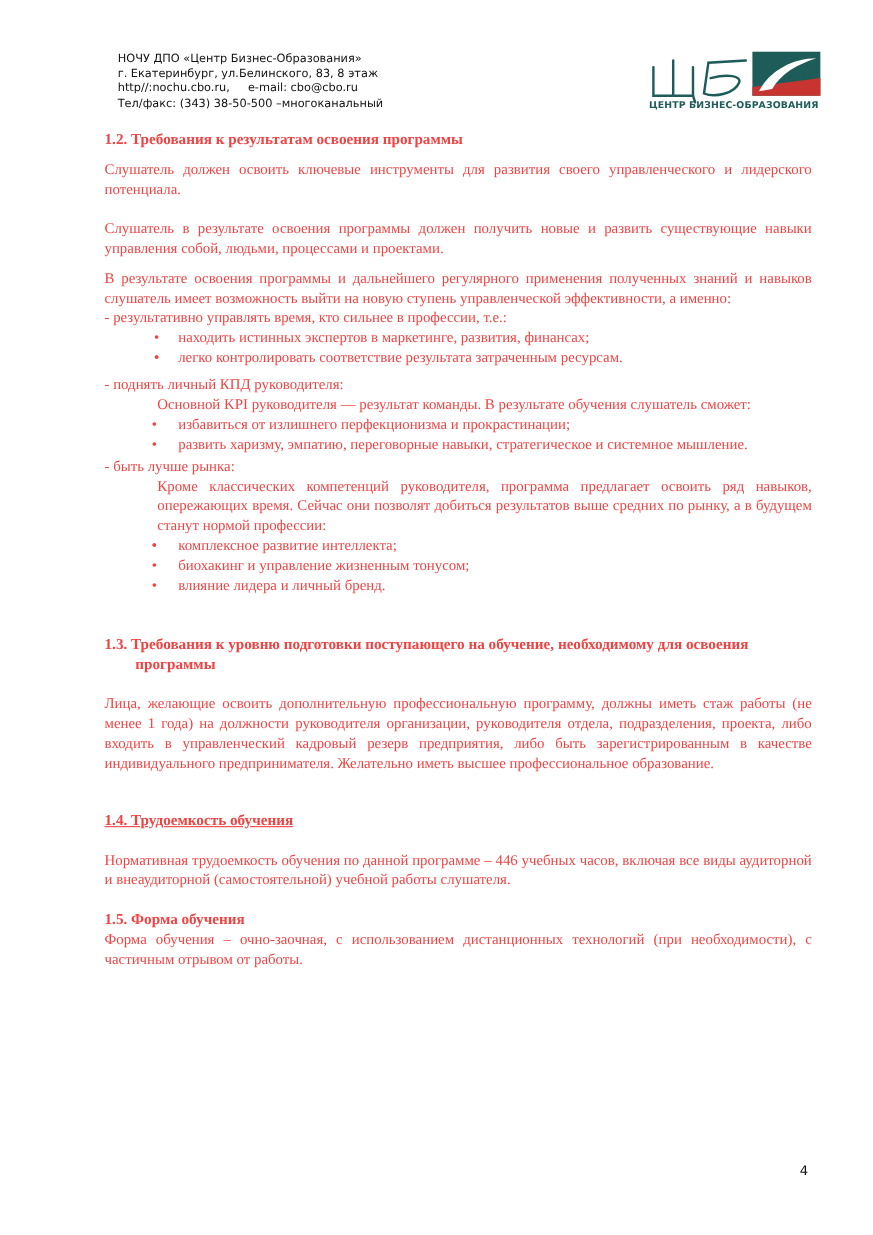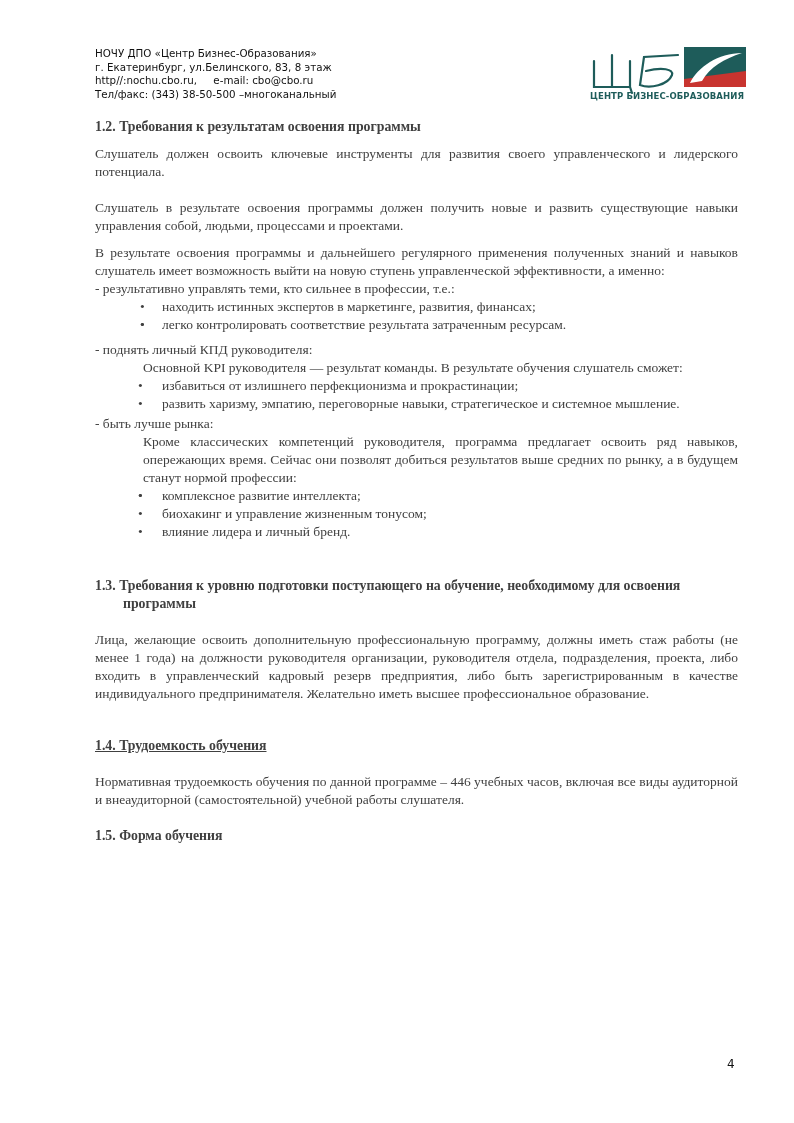--- a/index.html
+++ b/index.html
@@ -1,21 +1,21 @@
 <!DOCTYPE html>
 <html><head>
 <meta charset="utf-8">
 <style>
   html, body { margin: 0; padding: 0; background: #ffffff; }
   body { width: 794px; height: 1123px; position: relative; overflow: hidden; color: #111; }
   .header-info { position: absolute; left: 95px; top: 47px; font-family: "DejaVu Sans", sans-serif; font-size: 10.3px; line-height: 13.5px; color: #111; }
-  .header-info div { white-space: pre; }
+  .header-info div { white-space: pre; margin-left: 12px; }
   .logo { position: absolute; left: 588px; top: 45px; width: 158px; height: 58px; }
   .logo-text { position: absolute; left: 590px; top: 91px; font-family: "DejaVu Sans", sans-serif; font-weight: bold; font-size: 8.5px; color: #1e5c5a; letter-spacing: 0.1px; white-space: nowrap; }
-  .content { position: absolute; left: 95px; top: 118px; width: 643px; font-family: "Liberation Serif", serif; font-size: 13.5px; line-height: 18px; color: #404040; }
+  .content { position: absolute; left: 95px; top: 118px; width: 643px; font-family: "Liberation Serif", serif; font-size: 13.5px; line-height: 18px; color: #ef4444; }
   .h { font-weight: bold; font-size: 13.8px; }
   p { margin: 0; text-align: justify; }
   ul { margin: 0; padding: 0; list-style: none; }
   li { position: relative; }
   li .bullet { position: absolute; left: 0; top: 0; }
   .page-num { position: absolute; left: 727px; top: 1057px; font-family: "DejaVu Sans", sans-serif; font-size: 12px; color: #111; }
 </style>
 </head>
 <body>
 
@@ -41,21 +41,21 @@
 </svg>
 <div class="logo-text">ЦЕНТР БИЗНЕС-ОБРАЗОВАНИЯ</div>
 
 <div class="content">
   <div class="h">1.2. Требования к результатам освоения программы</div>
 
   <p style="margin-top:9px;">Слушатель должен освоить ключевые инструменты для развития своего управленческого и лидерского потенциала.</p>
   <p style="margin-top:18px;">Слушатель в результате освоения программы должен получить новые и развить существующие навыки управления собой, людьми, процессами и проектами.</p>
   <p style="margin-top:9px;">В результате освоения программы и дальнейшего регулярного применения полученных знаний и навыков слушатель имеет возможность выйти на новую ступень управленческой эффективности, а именно:</p>
 
-  <div>- результативно управлять теми, кто сильнее в профессии, т.е.:</div>
+  <div>- результативно управлять время, кто сильнее в профессии, т.е.:</div>
   <ul style="margin-left:45px;">
     <li style="padding-left:22px;"><span class="bullet">•</span><span>находить истинных экспертов в маркетинге, развития, финансах;</span></li>
     <li style="padding-left:22px;"><span class="bullet">•</span></li>
     <li style="padding-left:22px;"><span class="bullet">•</span><span>легко контролировать соответствие результата затраченным ресурсам.</span></li>
   </ul>
 
   <div style="margin-top:7px;">- поднять личный КПД руководителя:</div>
   <p style="margin-left:48px;">Основной KPI руководителя — результат команды. В результате обучения слушатель сможет:</p>
   <ul style="margin-left:43px;">
     <li style="padding-left:24px;"><span class="bullet">•</span><span>избавиться от излишнего перфекционизма и прокрастинации;</span></li>
@@ -71,15 +71,16 @@
     <li style="padding-left:24px;"><span class="bullet">•</span><span>влияние лидера и личный бренд.</span></li>
   </ul>
 
   <div class="h" style="margin-top:36px; padding-left:28px; text-indent:-28px;">1.3. Требования к уровню подготовки поступающего на обучение, необходимому для освоения программы</div>
   <p style="margin-top:18px;">Лица, желающие освоить дополнительную профессиональную программу, должны иметь стаж работы (не менее 1 года) на должности руководителя организации, руководителя отдела, подразделения, проекта, либо входить в управленческий кадровый резерв предприятия, либо быть зарегистрированным в качестве индивидуального предпринимателя. Желательно иметь высшее профессиональное образование.</p>
 
   <div class="h" style="margin-top:34px;text-decoration:underline;">1.4. Трудоемкость обучения</div>
   <p style="margin-top:18px;">Нормативная трудоемкость обучения по данной программе – 446 учебных часов, включая все виды аудиторной и внеаудиторной (самостоятельной) учебной работы слушателя.</p>
 
   <div class="h" style="margin-top:18px;">1.5. Форма обучения</div>
+  <p>Форма обучения – очно-заочная, с использованием дистанционных технологий (при необходимости), с частичным отрывом от работы.</p>
 </div>
 
 <div class="page-num">4</div>
 
 </body></html>

